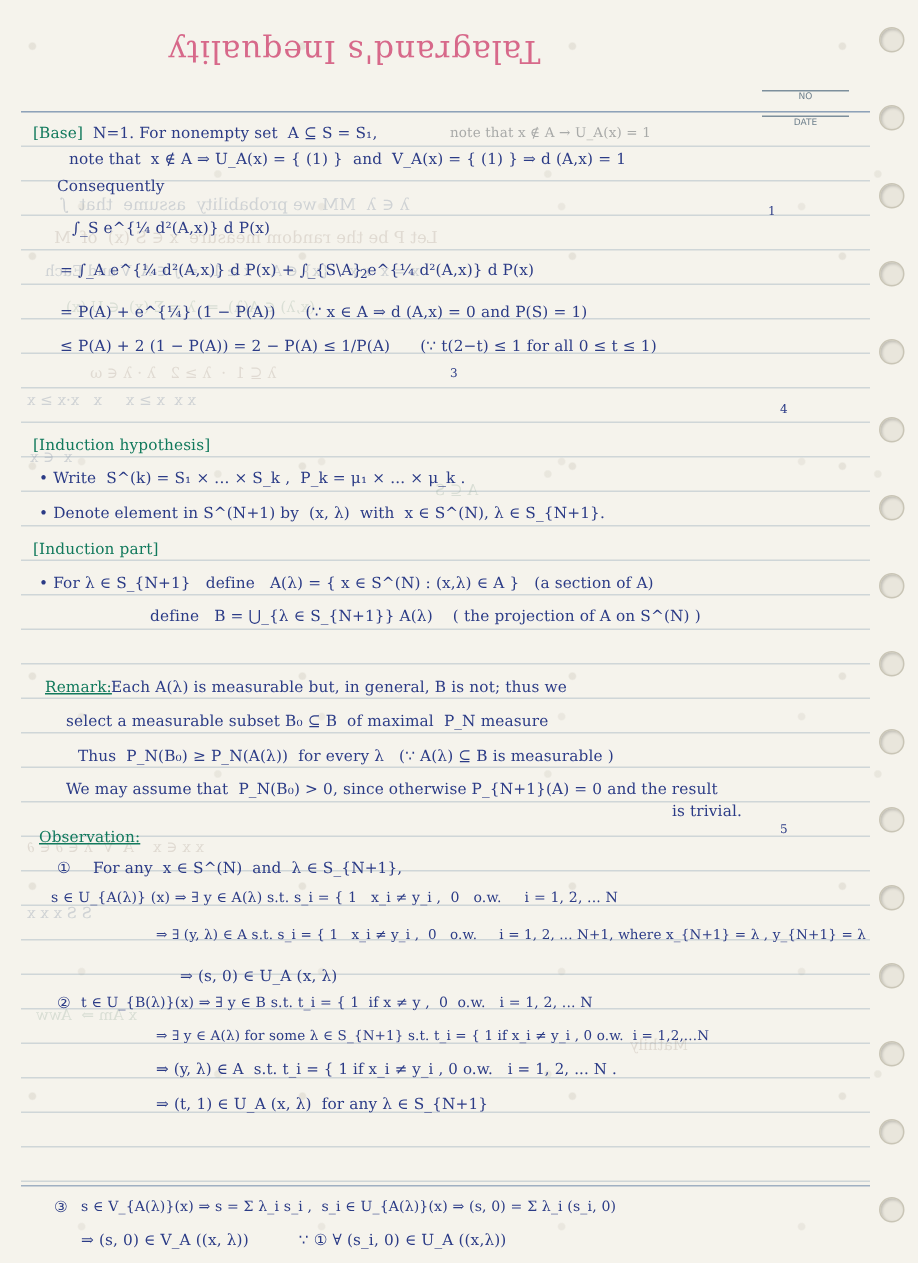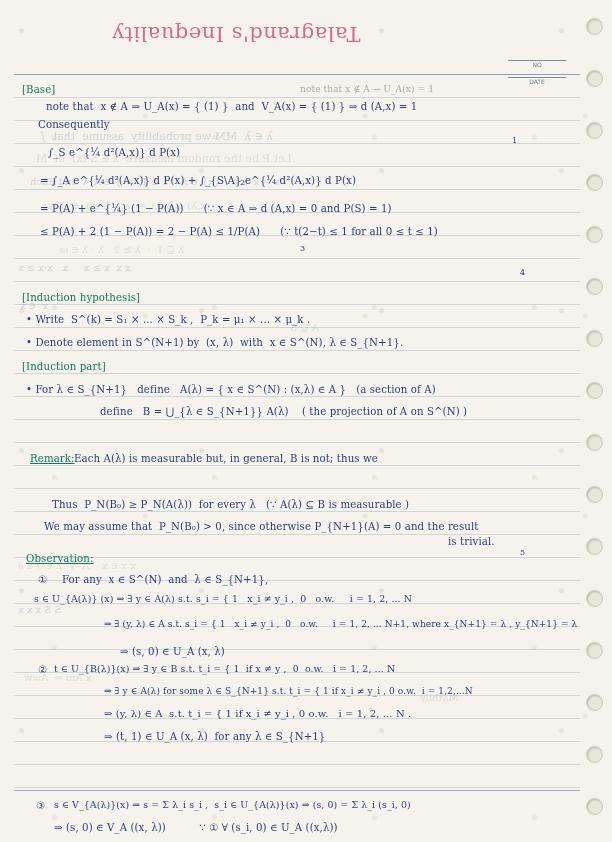--- a/index.html
+++ b/index.html
@@ -159,38 +159,40 @@
   <div class="ghost g2" style="left:60px;top:244px;font-size:10px;">λ ⊆ 1  ·  λ ≥ 2   λ · λ ∈ ω</div>
   <div class="ghost" style="left:18px;top:262px;font-size:10px;">x x  x ≥ x     x   x·x ≥ x</div>
   <div class="ghost g3" style="left:290px;top:322px;font-size:10px;">A ⊆ S</div>
   <div class="ghost" style="left:20px;top:300px;font-size:10px;">x  ∈ x</div>
   <div class="ghost g2" style="left:18px;top:560px;font-size:10px;">x x ∈ x    A  V  λ ∈ ∂ ∈ ∂</div>
   <div class="ghost" style="left:18px;top:604px;font-size:10px;">S S x x x</div>
   <div class="ghost g3" style="left:24px;top:672px;font-size:10px;">x Am ⇒  Aww</div>
   <div class="ghost g2" style="left:420px;top:692px;font-size:10px;">Mathily</div>
 
   <div class="hw ink-green" style="left:22px;top:84px;">[Base]</div>
+  <div class="hw ink-blue" style="left:62px;top:84px;">N=1. For nonempty set  A ⊆ S = S₁,</div>
   <div class="hw ink-grey" style="left:300px;top:84px;font-size:9px;opacity:.55;">note that x ∉ A → U_A(x) = 1</div>
   <div class="hw ink-blue" style="left:46px;top:101px;">note that  x ∉ A ⇒ U_A(x) = { (1) }  and  V_A(x) = { (1) } ⇒ d (A,x) = 1</div>
   <div class="hw ink-blue" style="left:38px;top:119px;">Consequently</div>
   <div class="hw ink-blue" style="left:48px;top:147px;">∫_S e^{¼ d²(A,x)} d P(x)</div>
   <div class="hw ink-blue" style="left:40px;top:175px;text-align:right;">= ∫_A e^{¼ d²(A,x)} d P(x) + ∫_{S\A} e^{¼ d²(A,x)} d P(x)</div>
   <div class="hw ink-blue" style="left:40px;top:203px;">= P(A) + e^{¼} (1 − P(A))      (∵ x ∈ A ⇒ d (A,x) = 0 and P(S) = 1)</div>
   <div class="hw ink-blue" style="left:40px;top:226px;">≤ P(A) + 2 (1 − P(A)) = 2 − P(A) ≤ 1/P(A)      (∵ t(2−t) ≤ 1 for all 0 ≤ t ≤ 1)</div>
 
   <div class="hw ink-green" style="left:22px;top:292px;">[Induction hypothesis]</div>
   <div class="hw ink-blue" style="left:26px;top:314px;">• Write  S^(k) = S₁ × ... × S_k ,  P_k = μ₁ × ... × μ_k .</div>
   <div class="hw ink-blue" style="left:26px;top:337px;">• Denote element in S^(N+1) by  (x, λ)  with  x ∈ S^(N), λ ∈ S_{N+1}.</div>
 
   <div class="hw ink-green" style="left:22px;top:361px;">[Induction part]</div>
   <div class="hw ink-blue" style="left:26px;top:384px;">• For λ ∈ S_{N+1}   define   A(λ) = { x ∈ S^(N) : (x,λ) ∈ A }   (a section of A)</div>
   <div class="hw ink-blue" style="left:100px;top:406px;">define   B = ⋃_{λ ∈ S_{N+1}} A(λ)    ( the projection of A on S^(N) )</div>
 
   <div class="hw ink-green u" style="left:30px;top:453px;">Remark:</div>
   <div class="hw ink-blue" style="left:74px;top:453px;">Each A(λ) is measurable but, in general, B is not; thus we</div>
+  <div class="hw ink-blue" style="left:44px;top:476px;">select a measurable subset B₀ ⊆ B  of maximal  P_N measure</div>
   <div class="hw ink-blue" style="left:52px;top:499px;">Thus  P_N(B₀) ≥ P_N(A(λ))  for every λ   (∵ A(λ) ⊆ B is measurable )</div>
   <div class="hw ink-blue" style="left:44px;top:521px;">We may assume that  P_N(B₀) &gt; 0, since otherwise P_{N+1}(A) = 0 and the result</div>
   <div class="hw ink-blue" style="left:448px;top:536px;">is trivial.</div>
 
   <div class="hw ink-green u" style="left:26px;top:553px;">Observation:</div>
 
   <div class="hw ink-blue" style="left:38px;top:574px;">①</div>
   <div class="hw ink-blue" style="left:62px;top:574px;">For any  x ∈ S^(N)  and  λ ∈ S_{N+1},</div>
   <div class="hw ink-blue" style="left:34px;top:594px;font-size:9.4px;">s ∈ U_{A(λ)} (x) ⇒ ∃ y ∈ A(λ) s.t. s_i = { 1   x_i ≠ y_i ,  0   o.w.     i = 1, 2, ... N</div>
   <div class="hw ink-blue" style="left:104px;top:619px;font-size:9.0px;">⇒ ∃ (y, λ) ∈ A s.t. s_i = { 1   x_i ≠ y_i ,  0   o.w.     i = 1, 2, ... N+1, where x_{N+1} = λ , y_{N+1} = λ</div>

